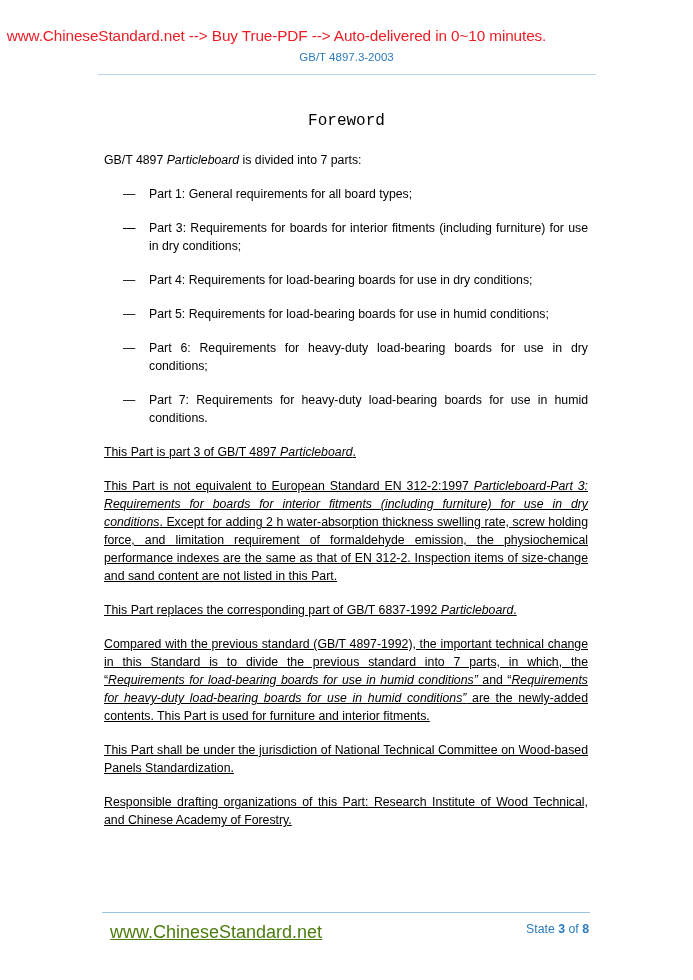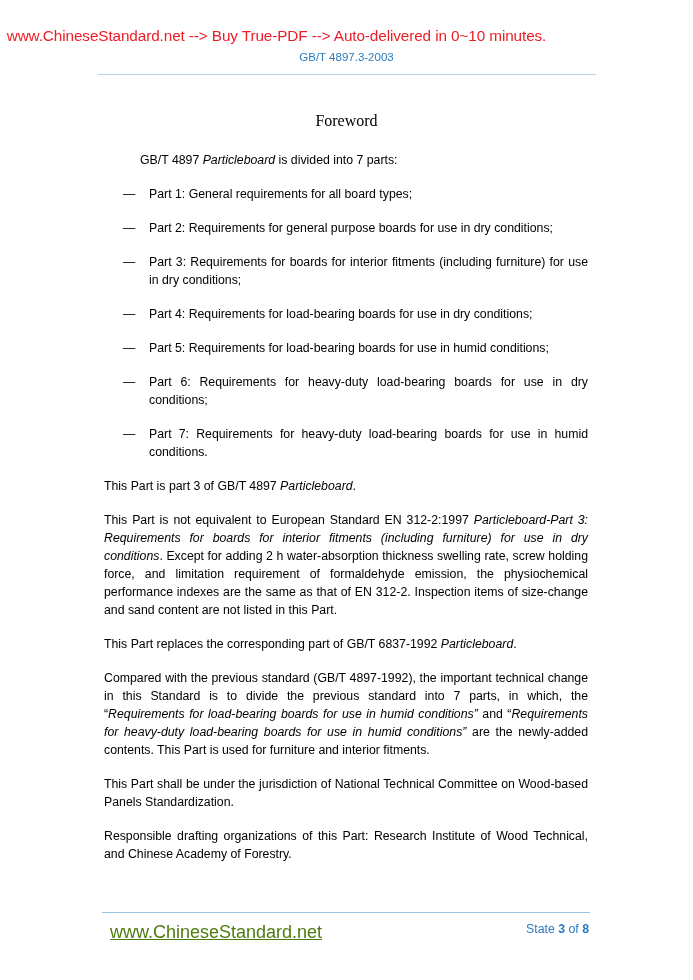--- a/index.html
+++ b/index.html
@@ -4,49 +4,49 @@
   <style>
     html, body { margin: 0; padding: 0; background: #ffffff; }
     body { width: 693px; height: 980px; position: relative; overflow: hidden;
            font-family: "Liberation Sans", sans-serif; color: #000; }
     .banner { position: absolute; top: 27px; left: 0; width: 553px; text-align: center;
               color: #ee1c25; font-size: 15.3px; letter-spacing: -0.1px; }
     .docid { position: absolute; top: 51px; left: 0; width: 693px; text-align: center;
              color: #2b7bbf; font-size: 11.5px; }
     .rule-top { position: absolute; top: 74px; left: 98px; width: 498px; height: 1px; background: #b8d3e8; }
     .title { position: absolute; top: 112px; left: 0; width: 693px; text-align: center;
-             font-family: Liberation Serif, serif; font-size: 16px; color: #000; }
+             font-family: Liberation Mono, monospace; font-size: 16px; color: #000; }
     .content { position: absolute; top: 151px; left: 104px; width: 484px; font-size: 12.3px; line-height: 18px; }
     p { margin: 0; text-align: justify; }
-    .intro { margin-bottom: 16px; margin-left: 36px; }
+    .intro { margin-bottom: 16px; }
     .list { margin: 0; padding: 0; list-style: none; }
     .list li { position: relative; padding-left: 45px; margin-bottom: 16px; text-align: justify; }
     .list li .dash { position: absolute; left: 19px; top: 0; }
-    .para { margin-bottom: 16px; }
+    .para { margin-bottom: 16px; text-decoration: underline; }
     .rule-bottom { position: absolute; top: 912px; left: 102px; width: 488px; height: 1px; background: #9cc3df; }
     .footer-link { position: absolute; top: 922px; left: 110px; color: #4d7c0f; font-size: 18px; text-decoration: underline; }
     .footer-page { position: absolute; top: 922px; right: 104px; color: #2b7bbf; font-size: 12.3px; }
     .footer-page b { font-weight: bold; }
     i { font-style: italic; }
   </style>
 </head>
 <body>
 
 <div class="banner">www.ChineseStandard.net --&gt; Buy True-PDF --&gt; Auto-delivered in 0~10 minutes.</div>
 <div class="docid">GB/T 4897.3-2003</div>
 <div class="rule-top"></div>
 
 <div class="title">Foreword</div>
 
 <div class="content">
   <p class="intro"><span>GB/T 4897 </span><i>Particleboard</i><span> is divided into 7 parts:</span></p>
 
   <ul class="list">
     <li><span class="dash">—</span><span>Part 1: General requirements for all board types;</span></li>
-    <li><span class="dash">—</span><span>Part 2: Requirements for general purpose boards for use in dry conditions;</span></li>
+    <li><span class="dash">—</span></li>
     <li><span class="dash">—</span><span>Part 3: Requirements for boards for interior fitments (including furniture) for use in dry conditions;</span></li>
     <li><span class="dash">—</span><span>Part 4: Requirements for load-bearing boards for use in dry conditions;</span></li>
     <li><span class="dash">—</span><span>Part 5: Requirements for load-bearing boards for use in humid conditions;</span></li>
     <li><span class="dash">—</span><span>Part 6: Requirements for heavy-duty load-bearing boards for use in dry conditions;</span></li>
     <li><span class="dash">—</span><span>Part 7: Requirements for heavy-duty load-bearing boards for use in humid conditions.</span></li>
   </ul>
 
   <p class="para"><span>This Part is part 3 of GB/T 4897 </span><i>Particleboard</i><span>.</span></p>
 
   <p class="para"><span>This Part is not equivalent to European Standard EN 312-2:1997 </span><i>Particleboard-Part 3: Requirements for boards for interior fitments (including furniture) for use in dry conditions</i><span>. Except for adding 2 h water-absorption thickness swelling rate, screw holding force, and limitation requirement of formaldehyde emission, the physiochemical performance indexes are the same as that of EN 312-2. Inspection items of size-change and sand content are not listed in this Part.</span></p>

